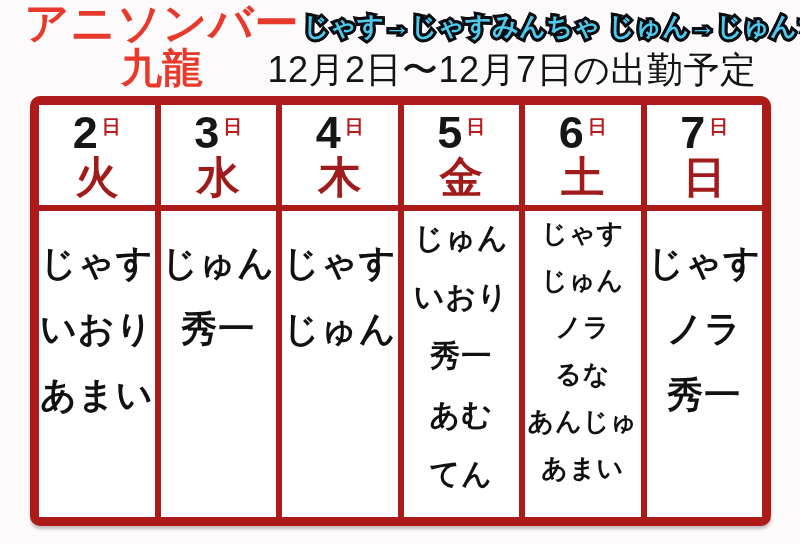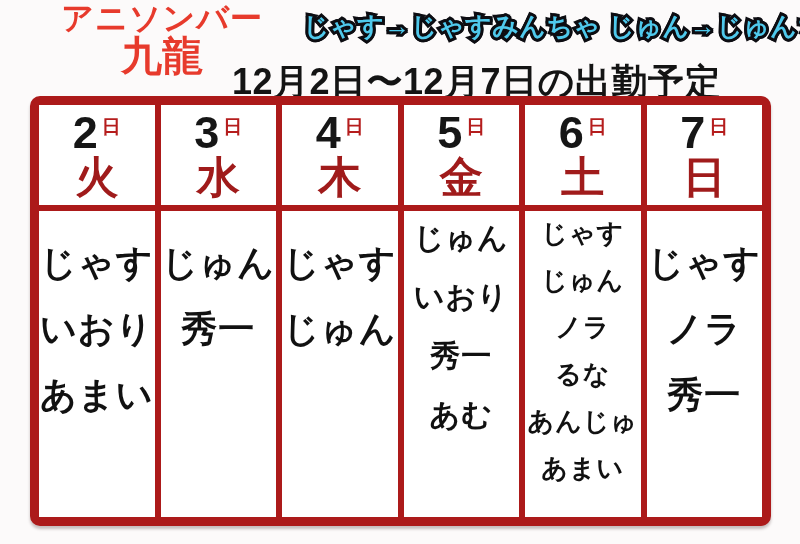--- a/index.html
+++ b/index.html
@@ -22,21 +22,21 @@
     top: 2px;
     width: 300px;
     text-align: center;
     color: #e73a2c;
     font-family: "Liberation Serif", "DejaVu Serif", serif;
     font-weight: 900;
     line-height: 1;
     user-select: none;
   }
   .title-line1 {
-    font-size: 32px;
+    font-size: 44px;
     letter-spacing: 1px;
   }
   .title-line2 {
     font-size: 41px;
     margin-top: 2px;
   }
 
   .nickname-note {
     position: absolute;
     left: 303px;
@@ -53,25 +53,25 @@
       -2px -2px 0 #0d0d12, 2px -2px 0 #0d0d12,
       -2px  2px 0 #0d0d12, 2px  2px 0 #0d0d12,
       -3px  0   0 #0d0d12, 3px  0   0 #0d0d12,
        0   -3px 0 #0d0d12, 0    3px 0 #0d0d12;
     white-space: nowrap;
   }
 
   .subtitle {
     position: absolute;
     left: 232px;
-    top: 58px;
+    top: 46px;
     width: 560px;
-    text-align: left;
+    text-align: center;
     font-size: 36px;
-    font-weight: 700;
+    font-weight: 400;
     color: #141414;
     letter-spacing: 0.5px;
     white-space: nowrap;
   }
 
   
   .schedule-table {
     position: absolute;
     left: 30px;
     top: 96px;
@@ -212,20 +212,21 @@
         <span class="day-number">5</span>
         <span class="day-unit">日</span>
       </div>
       <div class="weekday-label">金</div>
     </div>
     <div class="names-list names-5">
         <div class="staff-name">じゅん</div>
         <div class="staff-name">いおり</div>
         <div class="staff-name">秀一</div>
         <div class="staff-name">あむ</div>
+        <div class="staff-name">てん</div>
       </div>
   </div>
     <div class="day-column">
     <div class="day-header">
       <div class="day-top">
         <span class="day-number">6</span>
         <span class="day-unit">日</span>
       </div>
       <div class="weekday-label">土</div>
     </div>

